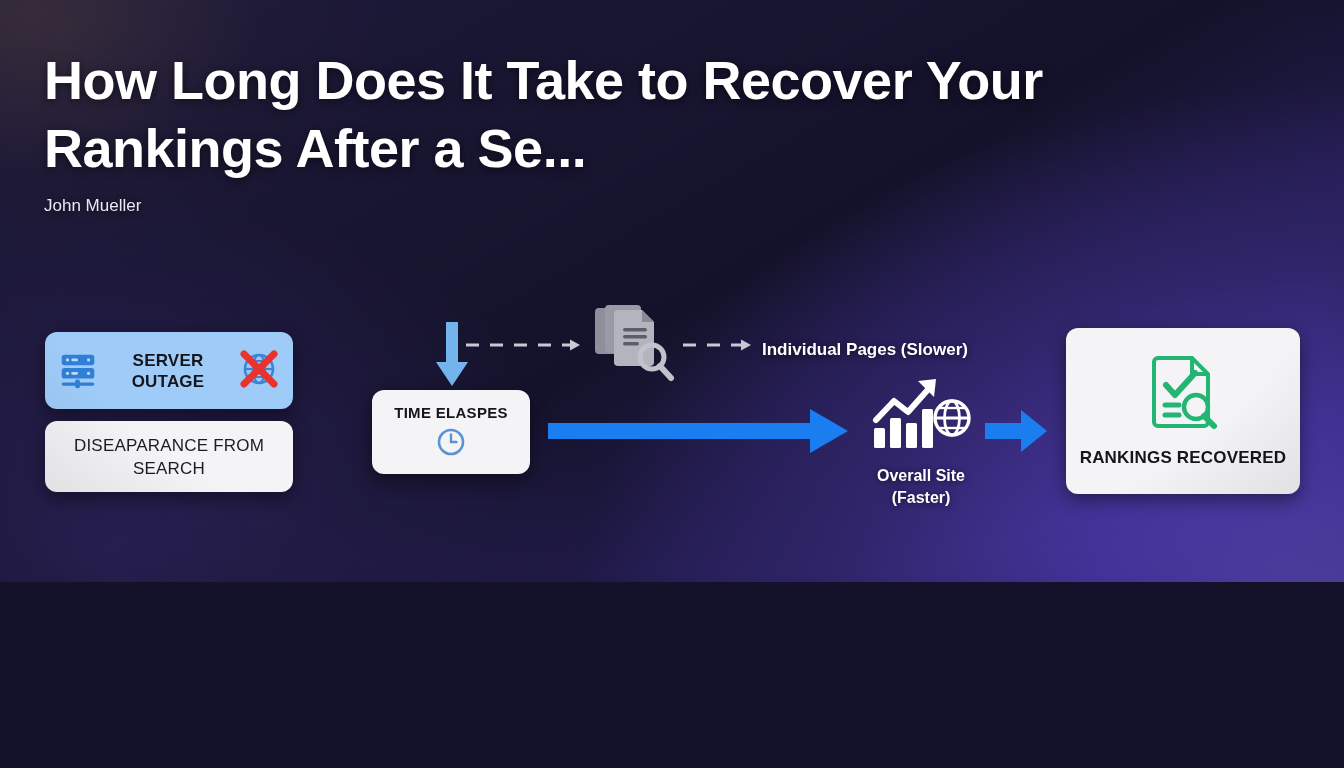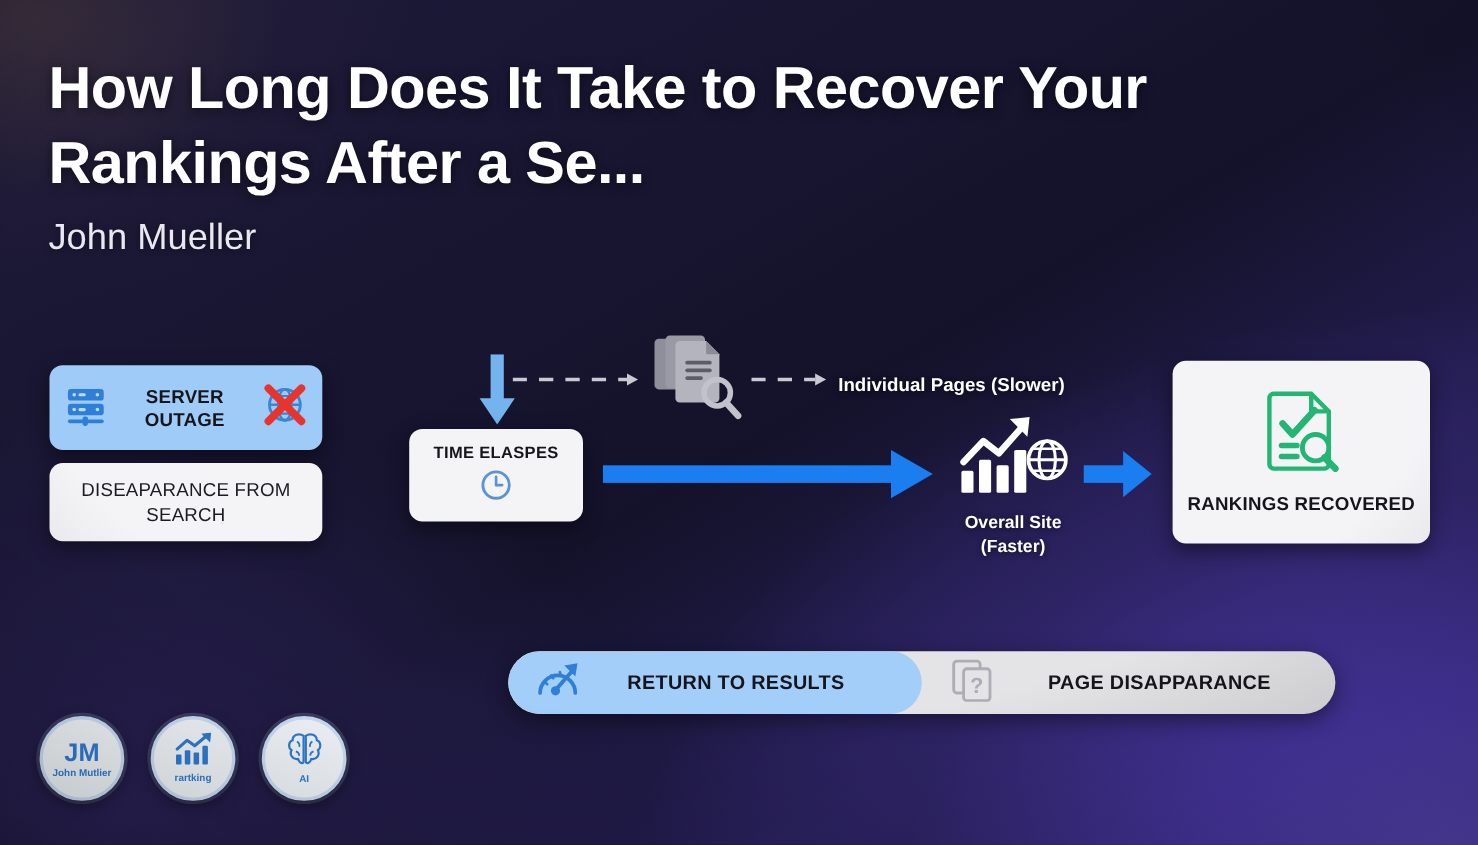--- a/index.html
+++ b/index.html
@@ -4,21 +4,21 @@
 <style>
   * { margin:0; padding:0; box-sizing:border-box; }
   html, body { width:1344px; height:768px; overflow:hidden; }
   body {
     font-family: "Liberation Sans", sans-serif;
     background:#14122a;
     position:relative;
   }
   #stage {
     position:absolute; inset:0;
-    width:1344px; height:768px;
+    width:1344px; height:582px;
     background:
       radial-gradient(520px 360px at 2% 2%, rgba(120,90,60,0.30) 0%, rgba(60,45,50,0.10) 45%, rgba(0,0,0,0) 72%),
       radial-gradient(900px 620px at 100% 105%, #5a49b8 0%, #4735a0 28%, #2e2466 58%, rgba(25,20,55,0) 85%),
       radial-gradient(700px 520px at 8% 95%, #2a2156 0%, rgba(20,17,45,0) 70%),
       linear-gradient(150deg, #1d1a3c 0%, #191632 28%, #14122a 52%, #241d52 74%, #4a3a9e 100%);
     overflow:hidden;
   }
   #stage::after{
     content:"";
     position:absolute; inset:0;
@@ -26,21 +26,21 @@
     pointer-events:none;
   }
 
   
   .header { position:absolute; left:44px; top:46px; width:1060px; z-index:5; }
   .title {
     font-size:54px; line-height:68px; font-weight:700; color:#ffffff;
     letter-spacing:-0.5px; text-shadow:0 2px 10px rgba(0,0,0,0.55);
   }
   .subtitle {
-    margin-top:14px; font-size:33px; color:#e9e8f2; font-weight:400;
+    margin-top:14px; font-size:17px; color:#e9e8f2; font-weight:400;
     text-shadow:0 1px 6px rgba(0,0,0,0.5);
   }
 
   
   .card {
     position:absolute; border-radius:12px;
     box-shadow:0 6px 18px rgba(0,0,0,0.45);
     display:flex; align-items:center; justify-content:center;
   }
   .card-blue { background:#9ecbf7; }

